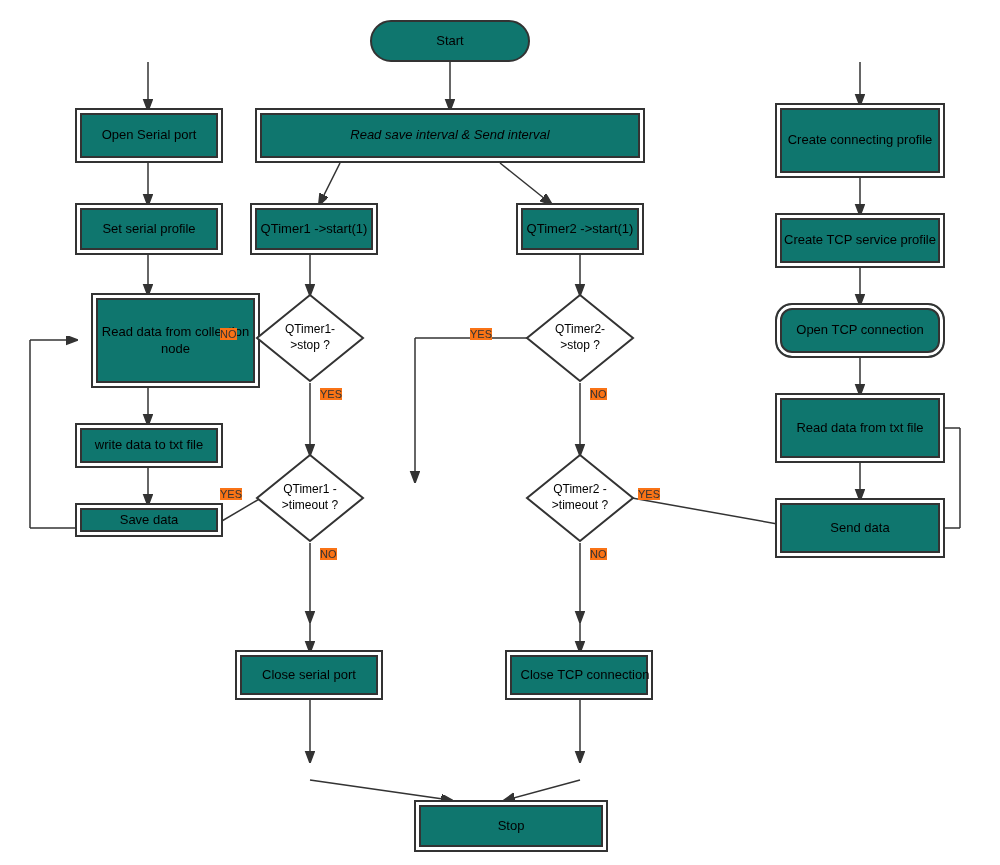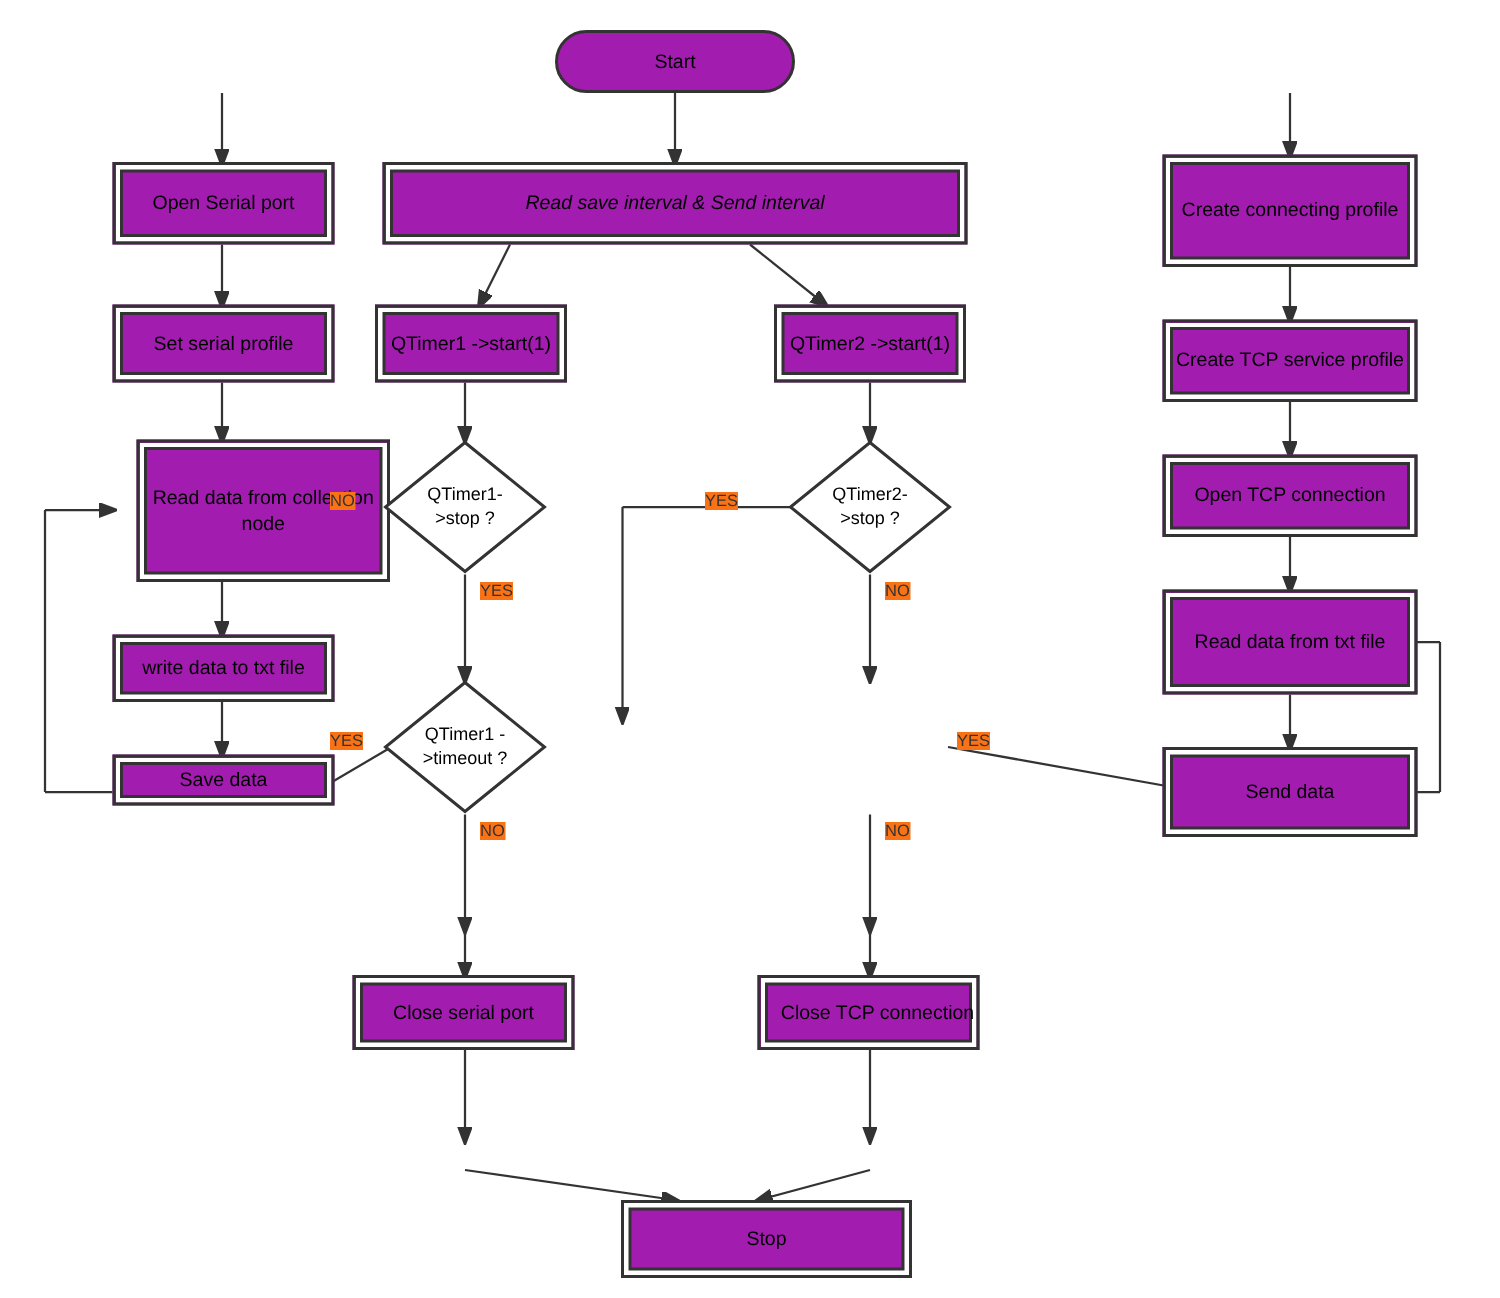--- a/index.html
+++ b/index.html
@@ -14,21 +14,21 @@
     }
     .flowchart {
       position: relative;
       width: 1000px;
       height: 865px;
     }
     
     .box {
       position: absolute;
       border: 2px solid #333;
-      background: #a21caf;
+      background: #0f766e;
       display: flex;
       align-items: center;
       justify-content: center;
       text-align: center;
       font-size: 13px;
       line-height: 1.3;
     }
     .box.rounded {
       border-radius: 30px;
     }
@@ -207,38 +207,46 @@
 
   <div class="diamond" style="left:255px; top:453px;">
     <svg width="110" height="90" viewBox="0 0 110 90">
       <polygon points="55,2 108,45 55,88 2,45" fill="white" stroke="#333" stroke-width="2"></polygon>
     </svg>
     <div class="diamond-text">
       <span>QTimer1 - &gt;timeout ?</span>
     </div>
   </div>
 
+  <div class="diamond" style="left:525px; top:453px;">
+    <svg width="110" height="90" viewBox="0 0 110 90">
+      <polygon points="55,2 108,45 55,88 2,45" fill="white" stroke="#333" stroke-width="2"></polygon>
+    </svg>
+    <div class="diamond-text">
+      <span>QTimer2 - &gt;timeout ?</span>
+    </div>
+  </div>
 
   <div class="box double-border" style="left:235px; top:650px; width:148px; height:50px;">
     <span>Close serial port</span>
   </div>
 
   <div class="box double-border" style="left:505px; top:650px; width:148px; height:50px;padding-left:12px;">
     <span>Close TCP connection</span>
   </div>
 
   <div class="box double-border" style="left:775px; top:103px; width:170px; height:75px;">
     <span>Create connecting profile</span>
   </div>
 
   <div class="box double-border" style="left:775px; top:213px; width:170px; height:55px;">
     <span>Create TCP service profile</span>
   </div>
 
-  <div class="box double-border" style="left:775px; top:303px; width:170px; height:55px;">
+  <div class="box double-border" style="left:775px; top:303px; width:170px; height:55px;border-radius:17px;">
     <span>Open TCP connection</span>
   </div>
 
   <div class="box double-border" style="left:775px; top:393px; width:170px; height:70px;">
     <span>Read data from txt file</span>
   </div>
 
   <div class="box double-border" style="left:775px; top:498px; width:170px; height:60px;">
     <span>Send data</span>
   </div>

